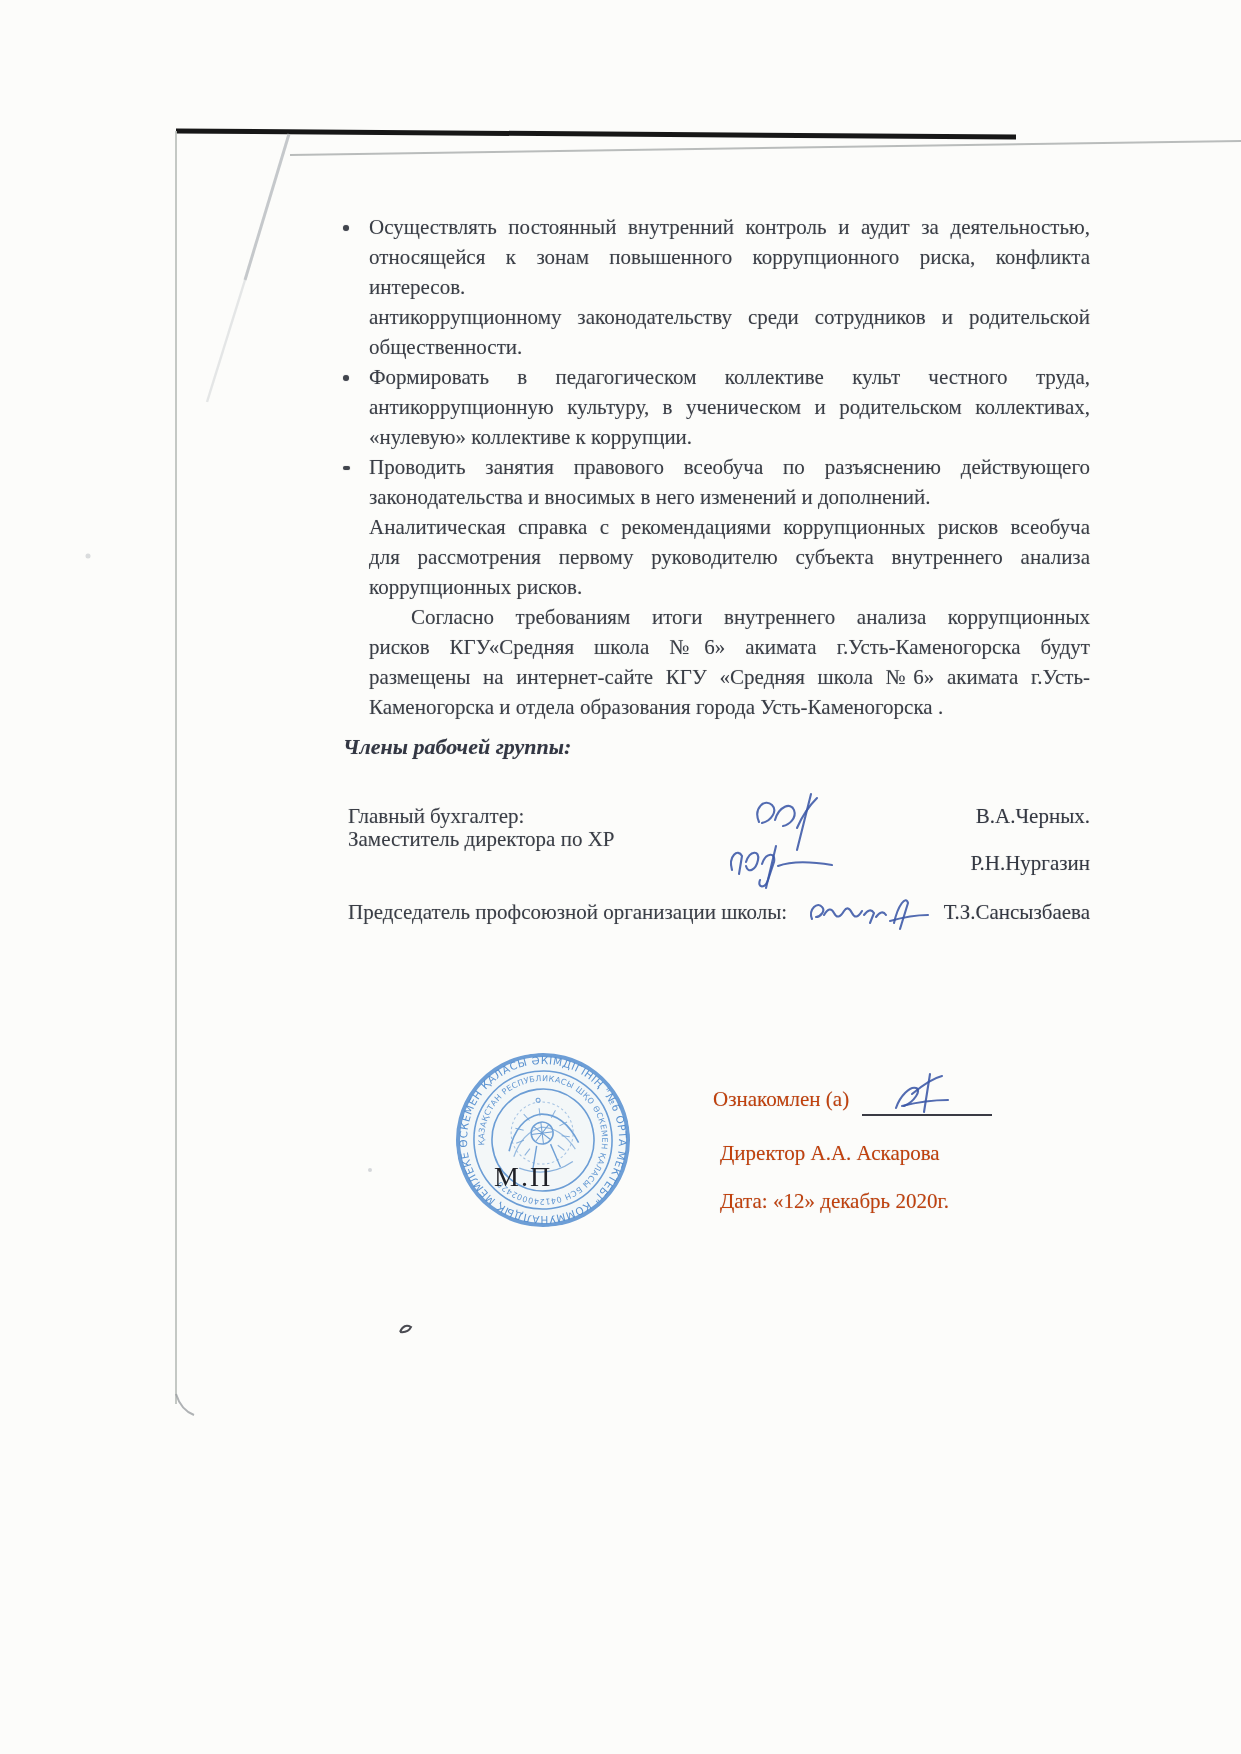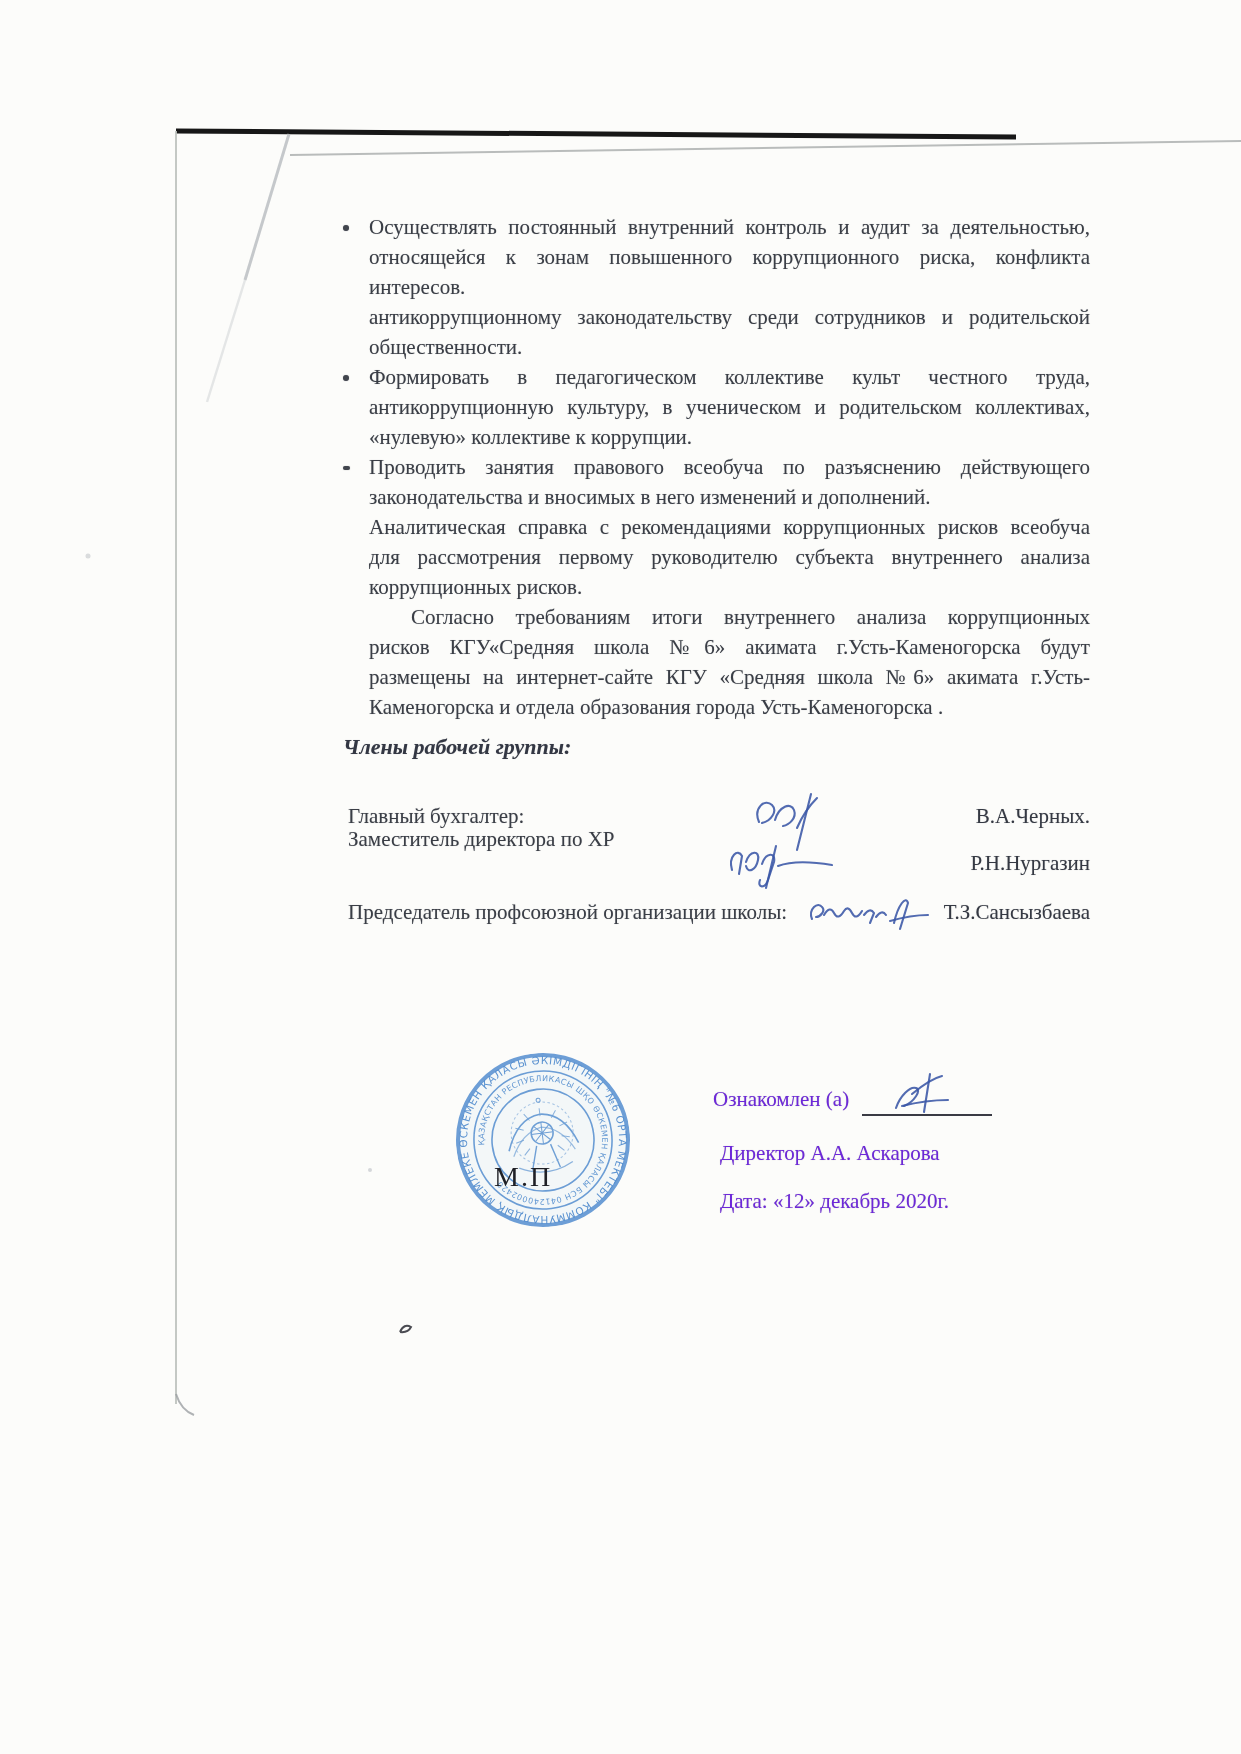--- a/index.html
+++ b/index.html
@@ -25,21 +25,21 @@
   .heading{
     position:absolute;left:343px;top:722px;
     font-size:22px;font-weight:bold;font-style:italic;color:#333743;
     text-shadow:0 0 1px rgba(55,60,70,.3);
     margin-top:12px;
   }
   .roles{position:absolute;left:348px;top:0;width:560px;font-size:21px;color:#3a3e46;text-shadow:0 0 1px rgba(60,64,72,.3);}
   .role{position:absolute;left:0;white-space:nowrap;}
   .names{position:absolute;left:900px;width:190px;text-align:right;font-size:21px;color:#353943;text-shadow:0 0 1px rgba(60,64,72,.3);}
   .name{position:absolute;right:0;white-space:nowrap;}
-  .ackline{position:absolute;font-size:21px;color:#6d28d9;white-space:nowrap;text-shadow:0 0 1px rgba(60,64,72,.3);}
+  .ackline{position:absolute;font-size:21px;color:#c2410c;white-space:nowrap;text-shadow:0 0 1px rgba(60,64,72,.3);}
   .ack-underline{position:absolute;left:862px;top:1114px;width:130px;height:2px;background:#3a3b44;}
   
   .stamp{position:absolute;left:456px;top:1053px;width:174px;height:174px;transform:rotate(-7deg);opacity:.92;}
   .mp{position:absolute;left:494px;top:1161px;font-size:28px;letter-spacing:2px;color:#1f2026;font-family:"Liberation Serif",serif;}
   
   .sig{position:absolute;}
   .sig path{fill:none;stroke:#3a56a6;stroke-width:2.1;stroke-linecap:round;stroke-linejoin:round;opacity:.88;}
   
   .artifacts{position:absolute;left:0;top:0;pointer-events:none;}
 </style>

